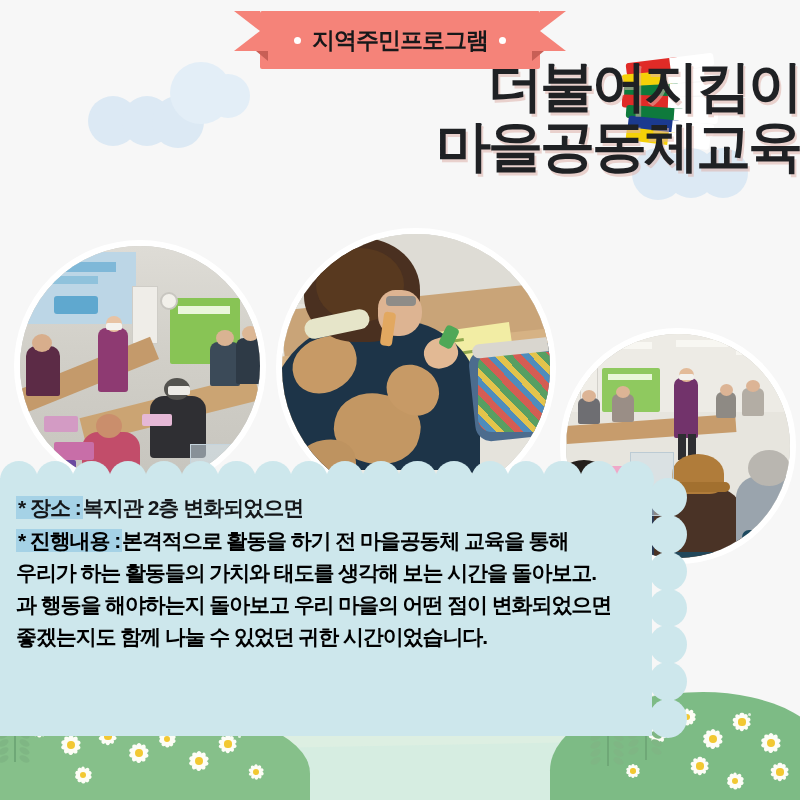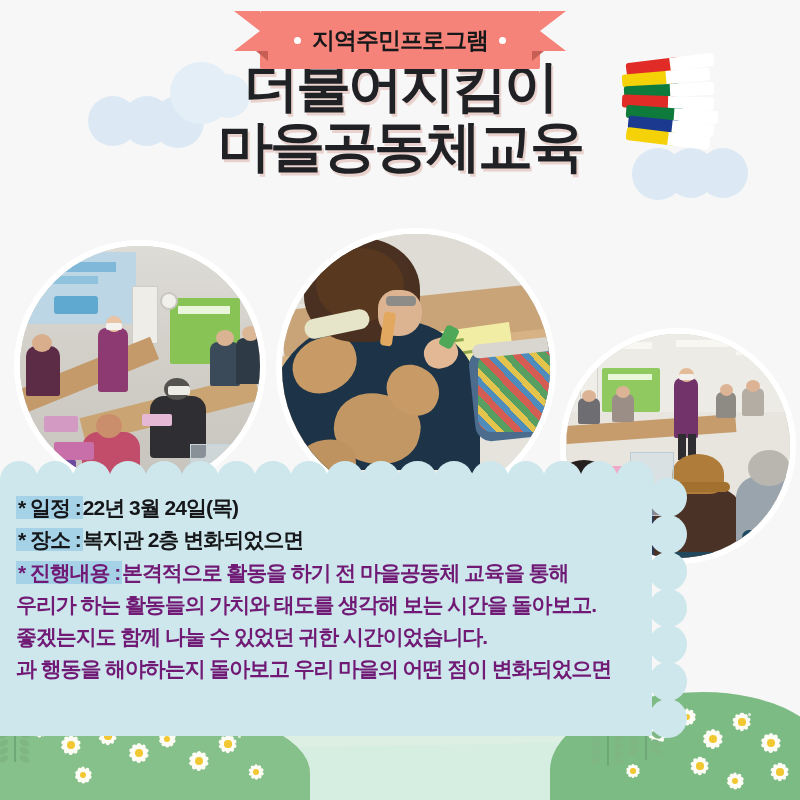--- a/index.html
+++ b/index.html
@@ -65,21 +65,21 @@
     font-size:23px;font-weight:bold;color:#17181A;
     letter-spacing:-1px;
     margin:0 11px;
     white-space:nowrap;
     line-height:1;
   }
 
   
   .title-wrap{
     position:absolute;left:0;right:0;top:58px;
-    text-align:center;z-index:5;
+    text-align:right;z-index:5;
     pointer-events:none;
   }
   .title-line{
     font-size:55px;
     font-weight:bold;
     color:#1F2124;
     letter-spacing:-3px;
     line-height:1.05;
     text-shadow:2px 3px 0 rgba(223,178,172,.55);
     white-space:nowrap;
@@ -141,21 +141,21 @@
     box-sizing:border-box;
   }
   .info-row{
     font-size:21px;color:#15171A;font-weight:bold;
     letter-spacing:-1px;
     line-height:1.52;
     white-space:nowrap;
   }
   .lbl{background:#A5D2E6;padding:0 2px;}
   .body-par{
-    font-size:21px;color:#701a75;font-weight:bold;
+    font-size:21px;color:#000000;font-weight:bold;
     letter-spacing:-1.1px;line-height:1.52;
     margin-top:1px;
   }
   .body-par div{white-space:nowrap;}
 
   
   .grass-back{
     position:absolute;left:0;bottom:0;width:800px;height:72px;
     background:#DDEFE2;
     z-index:2;
@@ -393,30 +393,27 @@
         <i></i>
         <i></i>
         <i></i>
         <i></i>
         <i></i>
         <i></i>
     </div>
 
     <div class="panel-inner">
       <div class="info-row">
-        <span class="lbl">* 일정 :</span><span>22년 3월 24일(목)</span>
-      </div>
-      <div class="info-row">
         <span class="lbl">* 장소 :</span><span>복지관 2층 변화되었으면</span>
       </div>
       <div class="body-par">
         <div><span class="lbl">* 진행내용 :</span><span>본격적으로 활동을 하기 전 마을공동체 교육을 통해</span></div>
         <div>우리가 하는 활동들의 가치와 태도를 생각해 보는 시간을 돌아보고.</div>
+        <div>과 행동을 해야하는지 돌아보고 우리 마을의 어떤 점이 변화되었으면</div>
         <div>좋겠는지도 함께 나눌 수 있었던 귀한 시간이었습니다.</div>
-        <div>과 행동을 해야하는지 돌아보고 우리 마을의 어떤 점이 변화되었으면</div>
       </div>
     </div>
   </div>
 
   <div class="grass-back"></div>
   <div class="grass-l"></div>
   <div class="grass-r"></div>
 
   <div>
     <div class="daisy" style="left:28px;bottom:60px;width:22px;height:22px;">

